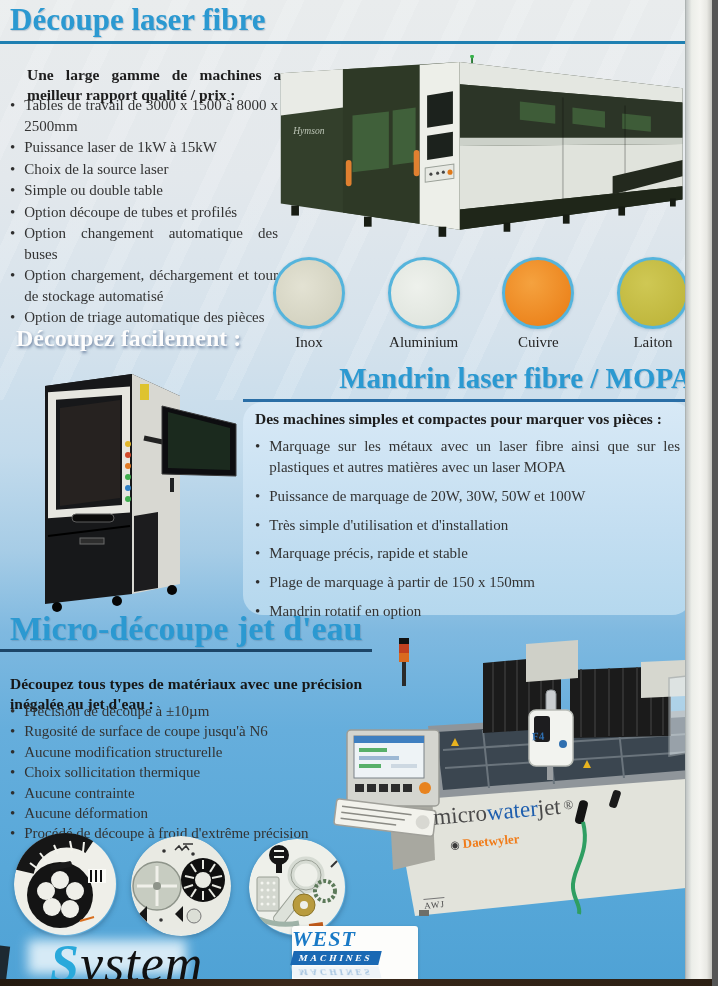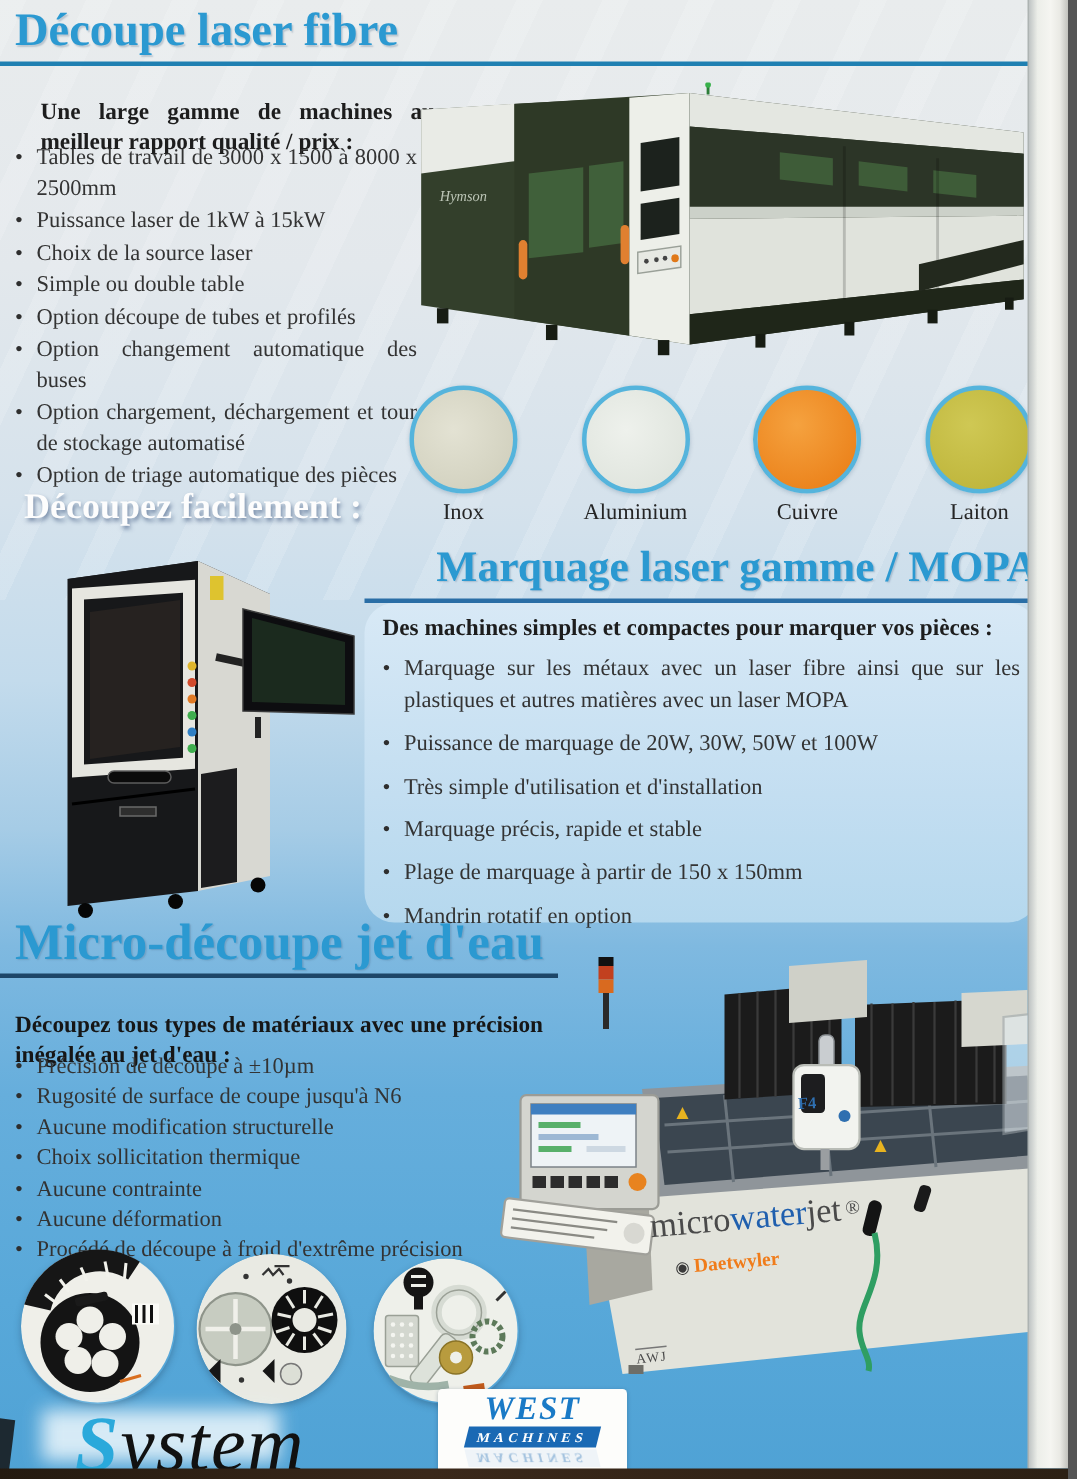--- a/index.html
+++ b/index.html
@@ -75,21 +75,21 @@
   .wj-brand .mark{color:#3a3a3a;font-weight:400;margin-right:3px;font-size:11px;}
   .wj-awj{position:absolute;left:424px;top:898px;transform:rotate(-6deg);font-size:9px;color:#4c4c4c;letter-spacing:1px;border-top:1px solid #777;padding-top:1px;}
   .wj-f4{position:absolute;left:532px;top:730px;font-size:11px;font-weight:700;color:#2f6fb0;transform:rotate(-3deg);}
 
   .logo-system{position:absolute;left:26px;top:934px;height:46px;}
   .logo-blur{position:absolute;left:2px;top:6px;width:158px;height:34px;background:#e2f1f9;opacity:.92;filter:blur(6px);}
   .logo-system-text{position:relative;font-style:italic;font-size:52px;font-weight:500;color:#111;padding-left:24px;letter-spacing:1px;}
   .logo-system-text .s{color:#2aa9db;font-weight:700;}
 
   .logo-west{position:absolute;left:292px;top:926px;width:126px;height:56px;background:#fdfdfb;border-radius:3px;
-    display:flex;flex-direction:column;align-items:center;padding-top:3px;box-sizing:border-box;box-shadow:0 1px 3px rgba(20,50,80,.3);}
+    display:flex;flex-direction:column;align-items:flex-start;padding-top:3px;box-sizing:border-box;box-shadow:0 1px 3px rgba(20,50,80,.3);}
   .west-word{font-size:22px;font-weight:700;font-style:italic;color:#1a7ac6;line-height:.95;letter-spacing:1px;}
   .west-banner{margin-top:1px;background:#1a69b4;color:#fff;font-size:9px;font-weight:700;letter-spacing:3px;
     padding:2px 7px;transform:skewX(-14deg);}
   .west-reflect{margin-top:1px;transform:skewX(14deg) scaleY(-1);opacity:.40;color:#1a69b4;background:#dce8f4;
     font-size:9px;font-weight:700;letter-spacing:3px;padding:1px 7px;filter:blur(.4px);}
 </style>
 </head>
 <body>
 
 <div class="page">
@@ -196,21 +196,21 @@
       <div class="lbl">Cuivre</div>
     </div>
     <div class="material">
       <div class="swatch" style="background: radial-gradient(circle at 40% 35%, rgb(207, 200, 84), rgb(191, 182, 60) 78%);"></div>
       <div class="lbl">Laiton</div>
     </div>
   </div>
 
   <div class="badge">Découpez facilement :</div>
 
-  <h2 class="title-marquage">Marquage laser gamme / MOPA</h2>
+  <h2 class="title-marquage">Mandrin laser fibre / MOPA</h2>
   <div class="rule2"></div>
 
   <svg class="machine m-marquage" viewBox="0 0 228 248">
     <polygon points="23,20 110,8 158,30 75,44" fill="#202124"></polygon>
     <polygon points="110,8 158,30 158,218 110,228" fill="#d8d8d2"></polygon>
     <polygon points="112,150 136,146 136,222 112,226" fill="#1c1c1e"></polygon>
     <polygon points="23,20 110,8 110,228 23,238" fill="#17181a"></polygon>
     <rect x="30" y="30" width="74" height="118" fill="none" stroke="#e6e6e0" stroke-width="8" transform="skewY(-4)" transform-origin="30 30"></rect>
     <polygon points="38,42 98,34 98,132 38,140" fill="#262220"></polygon>
     <rect x="50" y="148" width="42" height="8" rx="4" fill="#0b0b0b" stroke="#5d5d5d" stroke-width="1"></rect>

